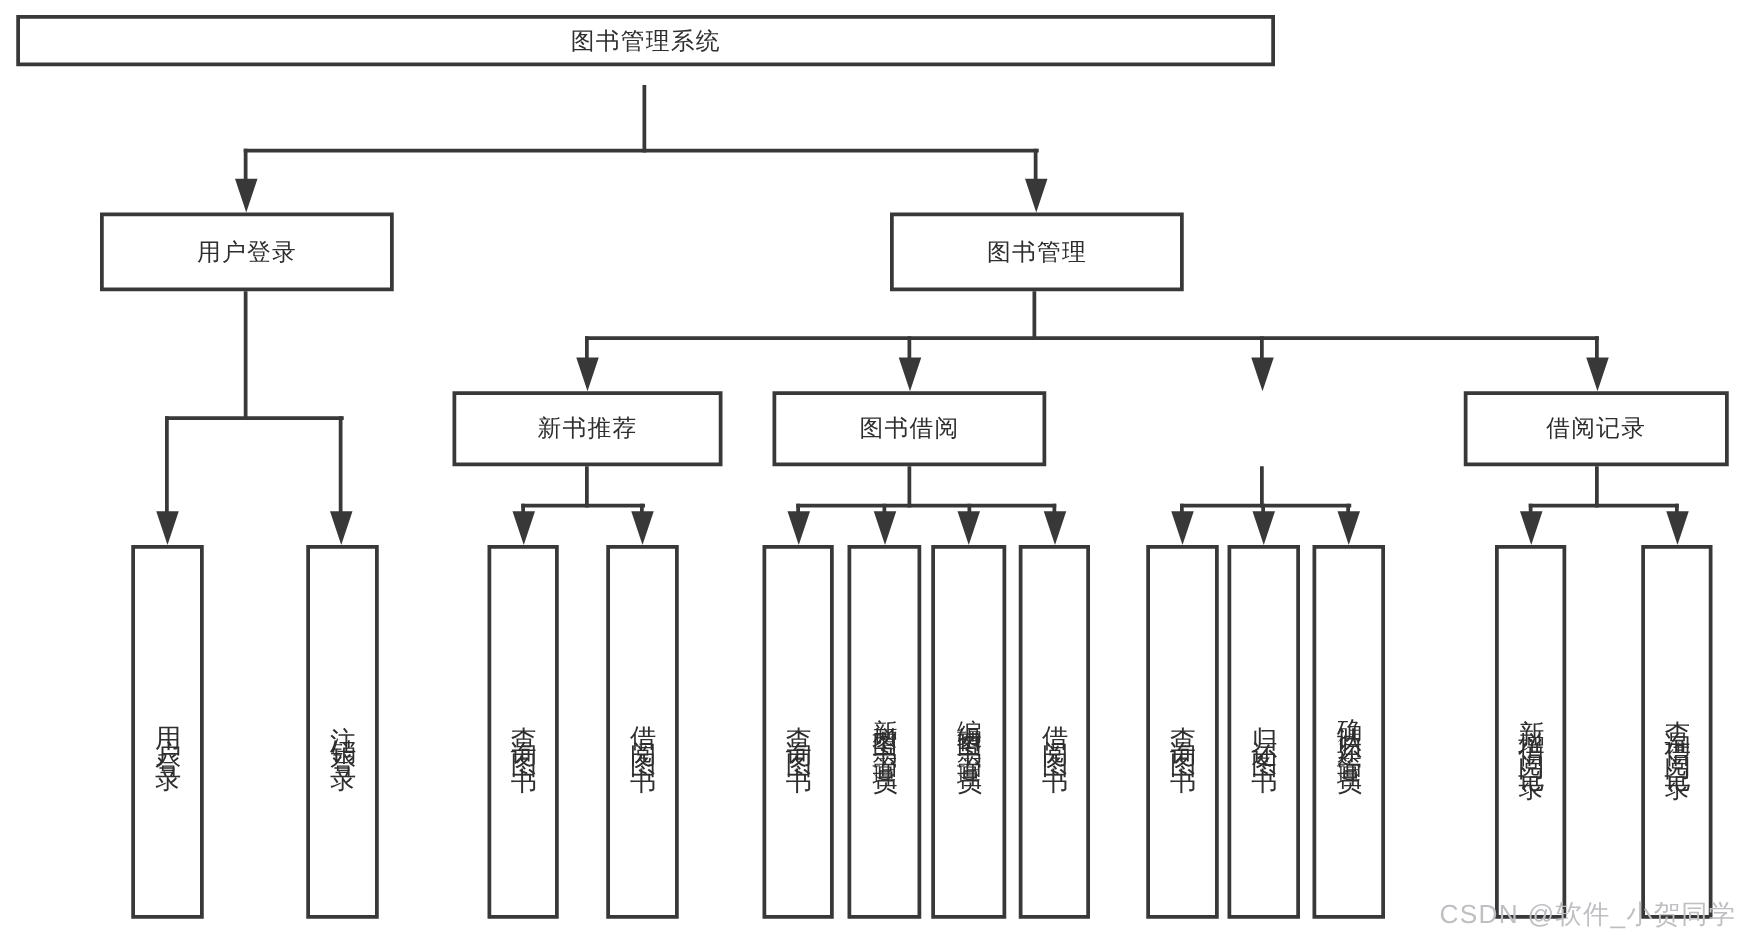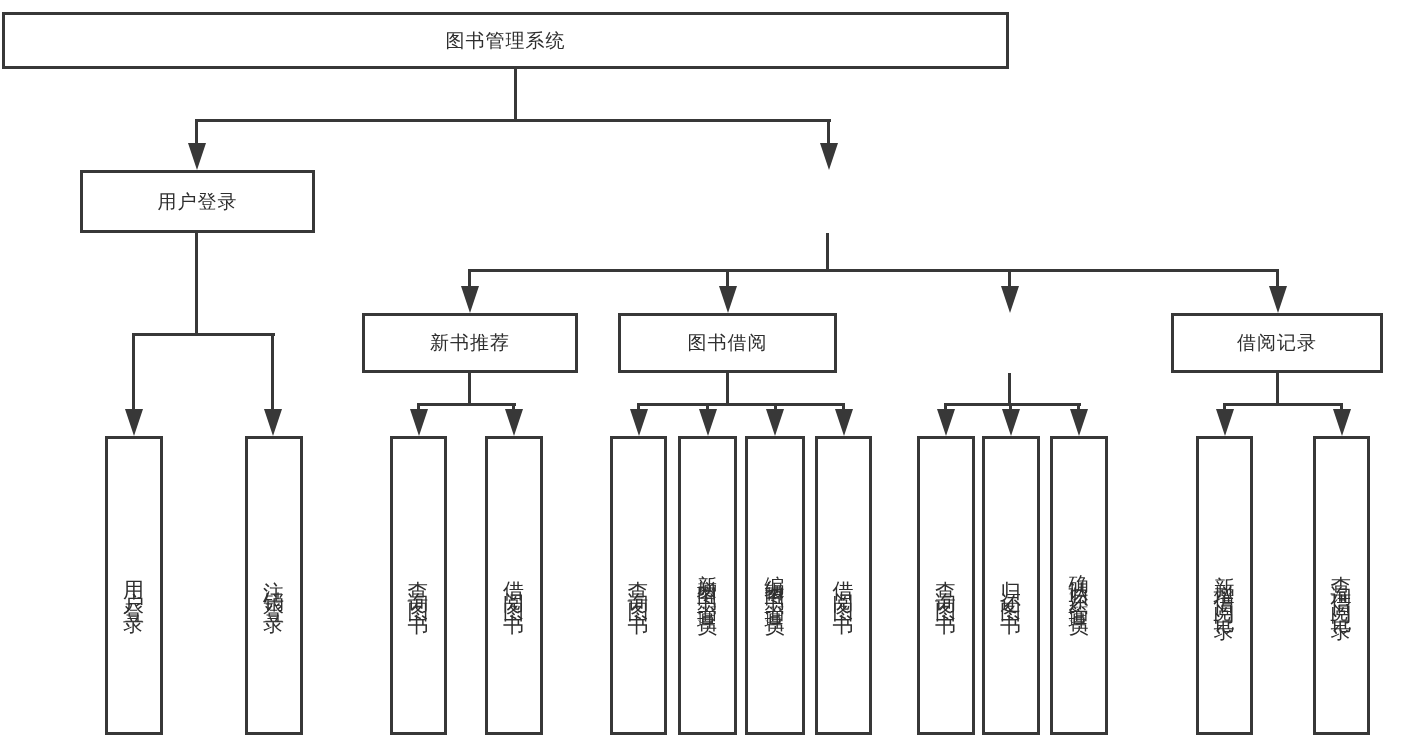--- a/index.html
+++ b/index.html
@@ -68,28 +68,31 @@
     color: #bfbfc3;
     letter-spacing: 1px;
     white-space: nowrap;
   }
 </style>
 </head>
 <body>
 
 <div id="canvas">
 
-  <div class="box" style="left:2px; top:12px; width:1007px; height:57px;">
+  <div class="box" style="left:13px; top:12px; width:1007px; height:41px;">
     <span>图书管理系统</span>
   </div>
 
   <div class="box" style="left:80px; top:170px; width:235px; height:63px;">
     <span>用户登录</span>
   </div>
 
+  <div class="box" style="left:712px; top:170px; width:235px; height:63px;">
+    <span>图书管理</span>
+  </div>
 
   <div class="box" style="left:362px; top:313px; width:216px; height:60px;">
     <span>新书推荐</span>
   </div>
 
   <div class="box" style="left:618px; top:313px; width:219px; height:60px;">
     <span>图书借阅</span>
   </div>
 
 
@@ -193,14 +196,15 @@
   <div class="vl" style="left:1077px; top:403px; height:10px;"></div>
   <div class="ar" style="left:1070px; top:409px;"></div>
 
   <div class="vl" style="left:1276px; top:373px; height:33px;"></div>
   <div class="hl" style="left:1223px; top:403px; width:120px;"></div>
   <div class="vl" style="left:1223px; top:403px; height:10px;"></div>
   <div class="ar" style="left:1216px; top:409px;"></div>
   <div class="vl" style="left:1340px; top:403px; height:10px;"></div>
   <div class="ar" style="left:1333px; top:409px;"></div>
 
+  <div class="watermark">CSDN @软件_小贺同学</div>
 
 </div>
 
 </body></html>

